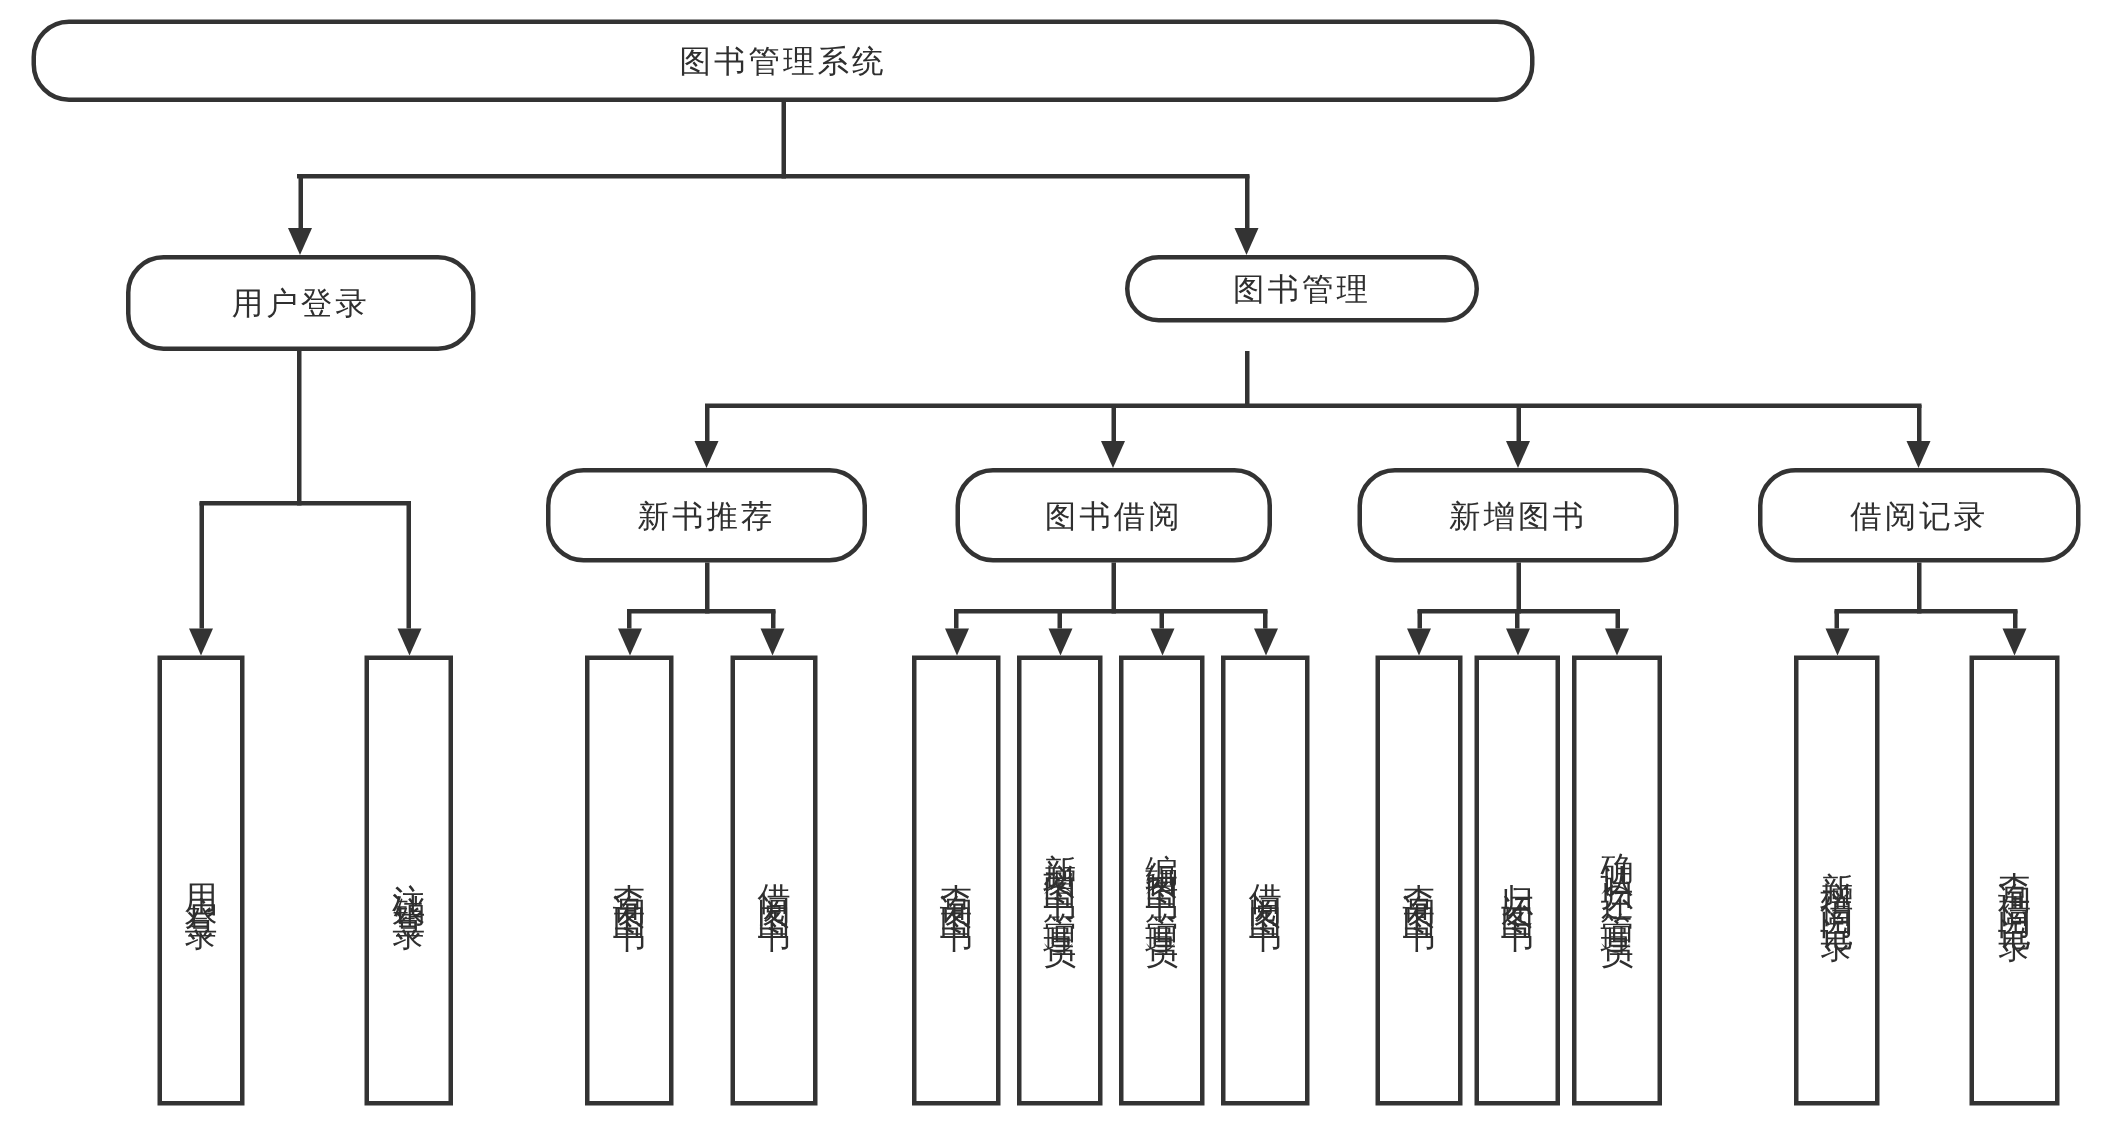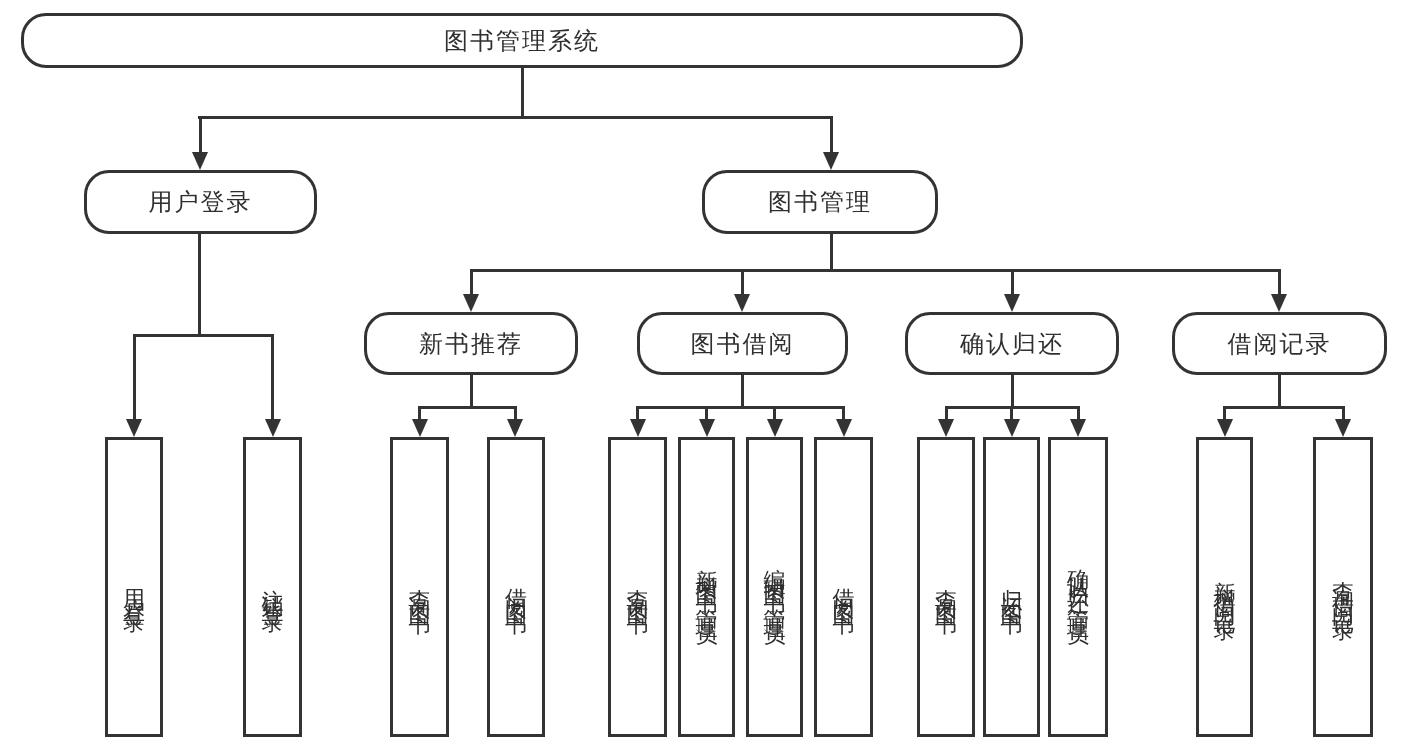--- a/index.html
+++ b/index.html
@@ -17,21 +17,21 @@
   .box {
     position: absolute;
     box-sizing: border-box;
     border: 3px solid #333333;
     background: #ffffff;
     color: #2f2f2f;
     display: flex;
     align-items: center;
     justify-content: center;
   }
-  .h-box { font-size: 24px; letter-spacing: 2px; border-radius: 25px; }
+  .h-box { font-size: 21px; letter-spacing: 2px; border-radius: 25px; }
   .v-box {
     font-size: 22px;
     writing-mode: vertical-rl;
     text-orientation: mixed;
     letter-spacing: 8px;
     line-height: 1;
   }
   .v-box span { display: block; }
   .vline, .hline {
     position: absolute;
@@ -62,32 +62,32 @@
 
 <div class="diagram">
 
   <div class="box h-box" style="left:21px; top:13px; width:1002px; height:55px;">
     <span>图书管理系统</span>
   </div>
 
   <div class="box h-box" style="left:84px; top:170px; width:233px; height:64px;">
     <span>用户登录</span>
   </div>
-  <div class="box h-box" style="left:702px; top:170px; width:236px; height:64px;">
+  <div class="box h-box" style="left:750px; top:170px; width:236px; height:45px;">
     <span>图书管理</span>
   </div>
 
   <div class="box h-box" style="left:364px; top:312px; width:214px; height:63px;">
     <span>新书推荐</span>
   </div>
   <div class="box h-box" style="left:637px; top:312px; width:211px; height:63px;">
     <span>图书借阅</span>
   </div>
   <div class="box h-box" style="left:905px; top:312px; width:214px; height:63px;">
-    <span>确认归还</span>
+    <span>新增图书</span>
   </div>
   <div class="box h-box" style="left:1172px; top:312px; width:215px; height:63px;">
     <span>借阅记录</span>
   </div>
 
   <div class="box v-box" style="left:105px; top:437px; width:58px; height:300px;">
     <span>用户登录</span>
   </div>
   <div class="box v-box" style="left:243px; top:437px; width:59px; height:300px;">
     <span>注销登录</span>

